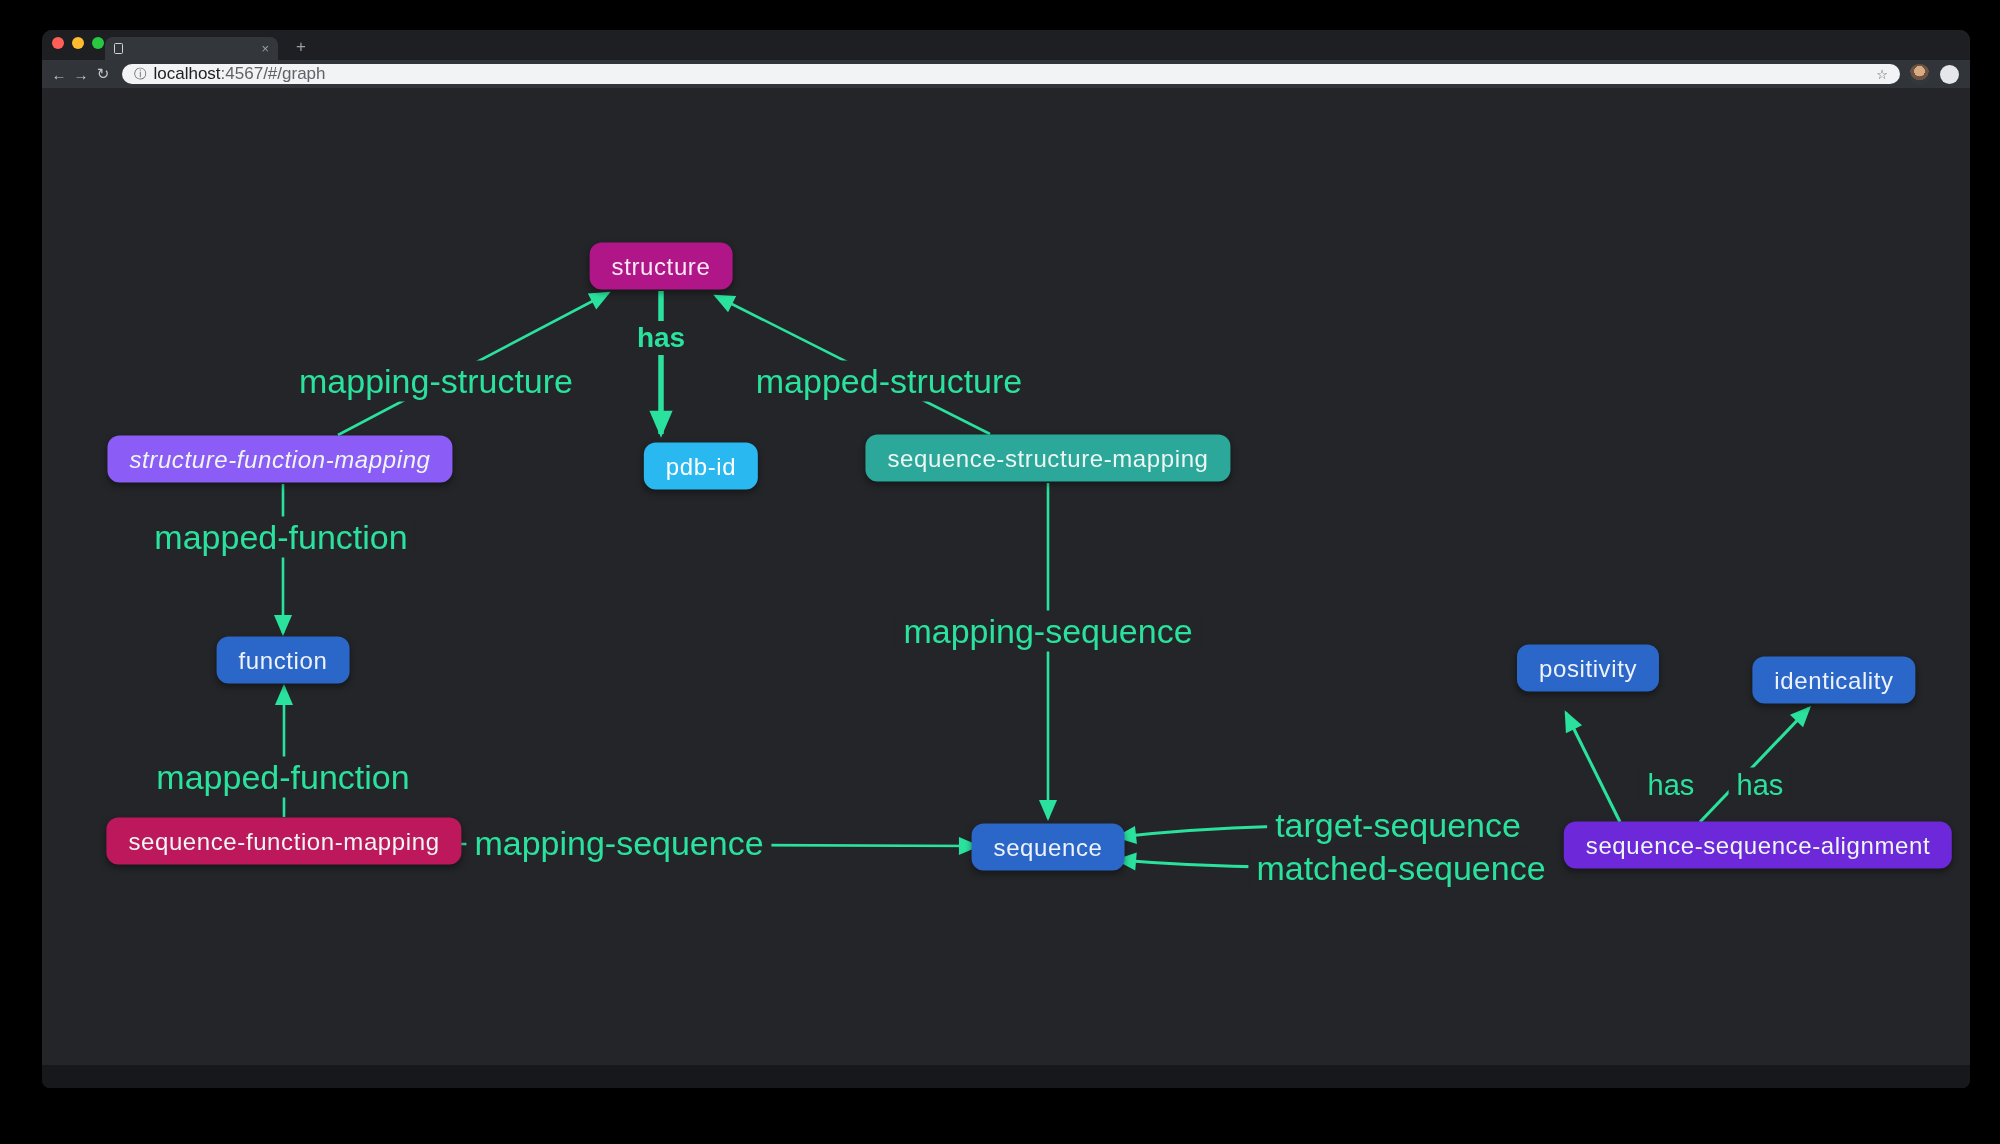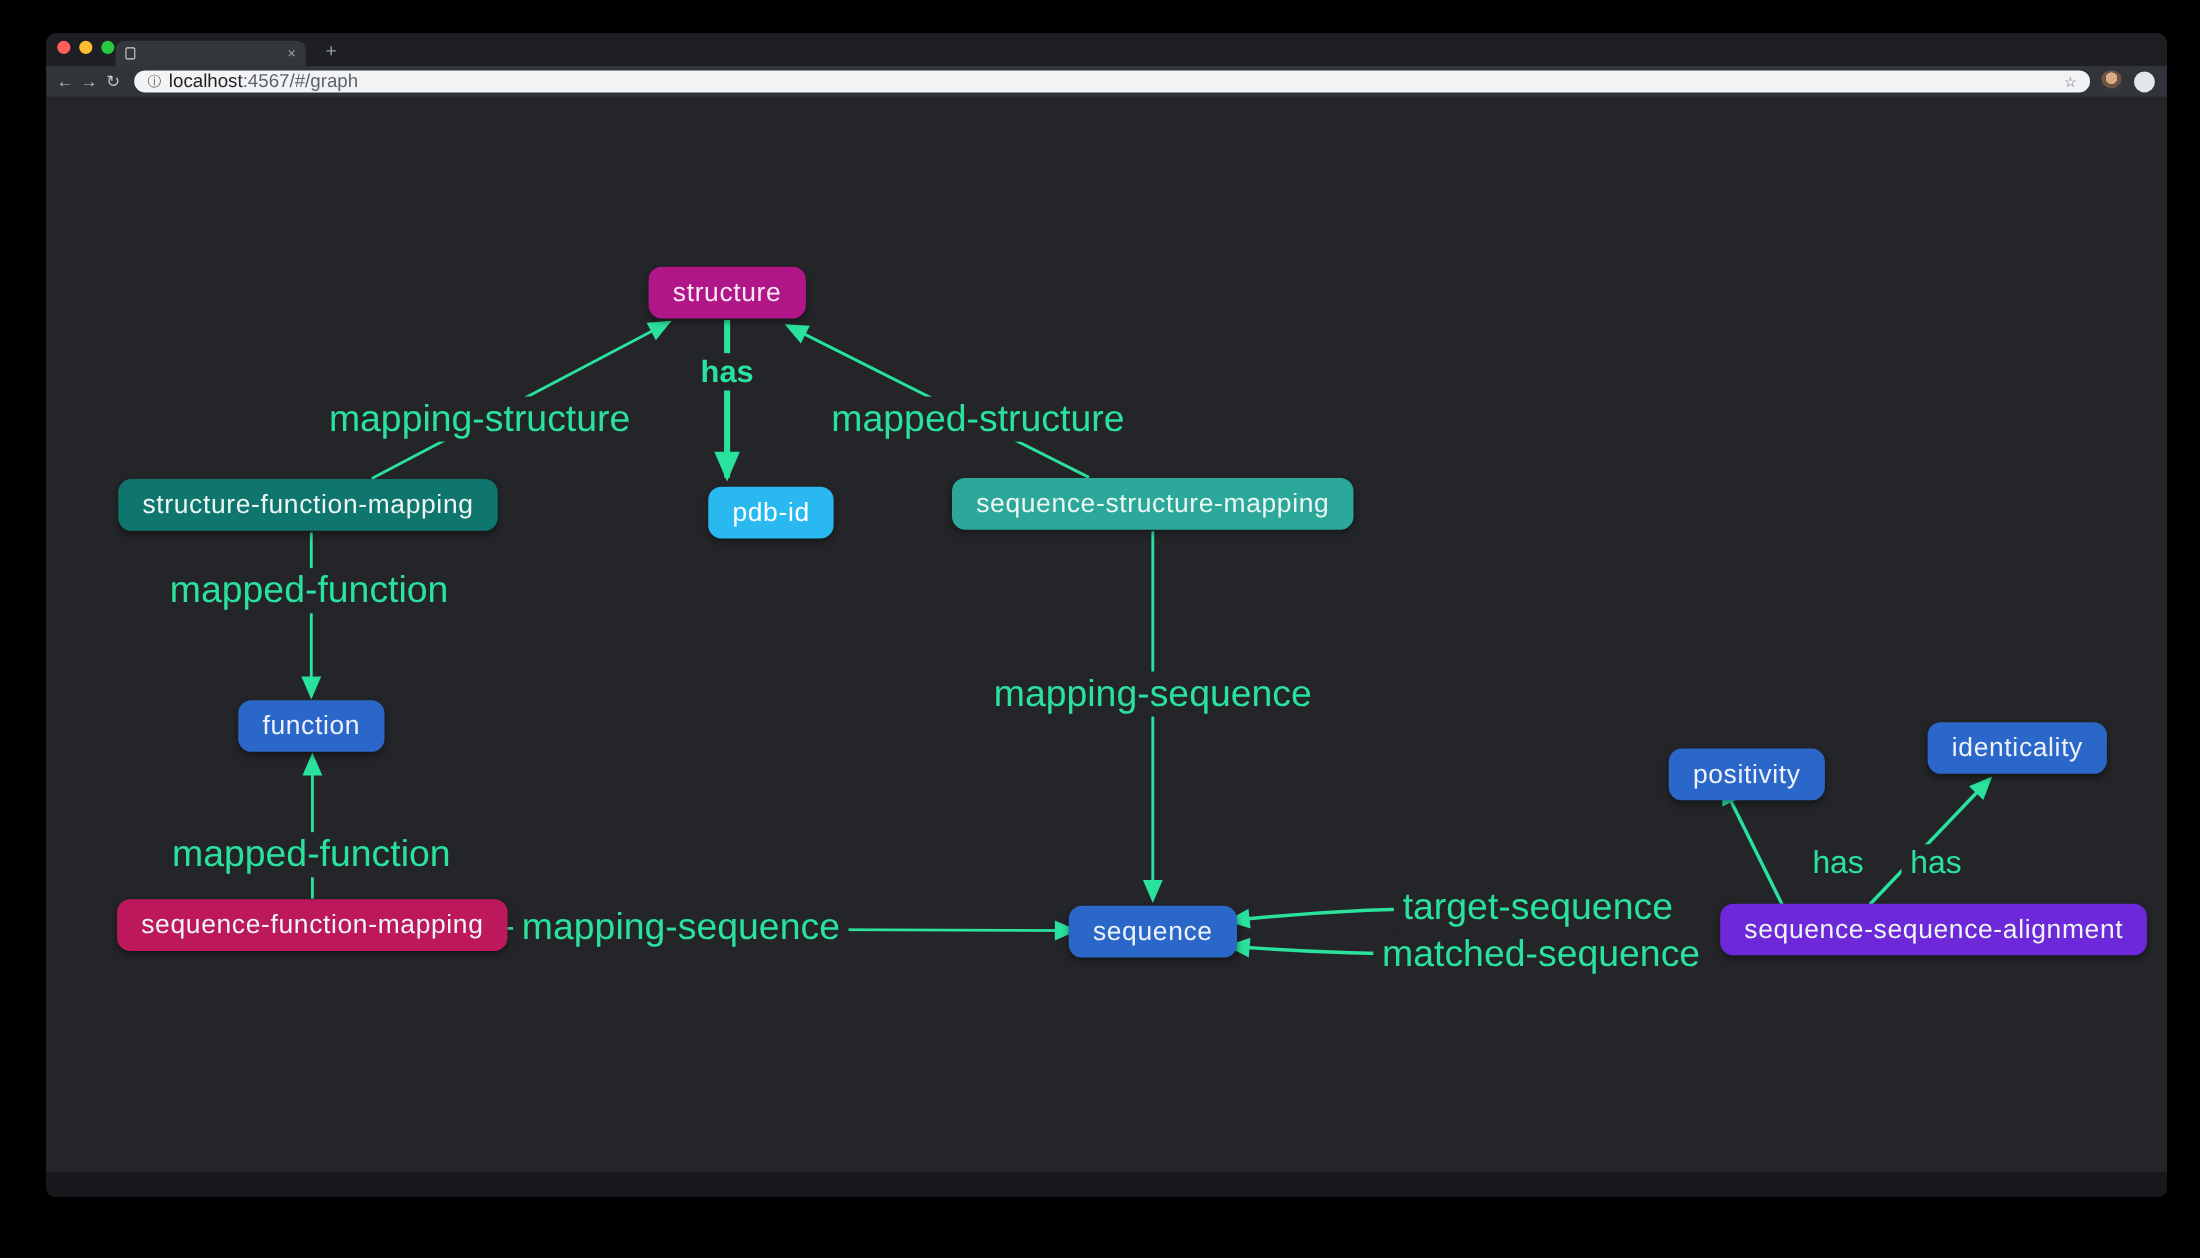--- a/index.html
+++ b/index.html
@@ -124,25 +124,25 @@
       <div class="elabel" style="left:241px;top:689px">mapped-function</div>
       <div class="elabel" style="left:1006px;top:543px">mapping-sequence</div>
       <div class="elabel" style="left:577px;top:755px">mapping-sequence</div>
       <div class="elabel" style="left:1356px;top:737px">target-sequence</div>
       <div class="elabel" style="left:1359px;top:780px">matched-sequence</div>
       <div class="elabel big" style="left:1629px;top:697px">has</div>
       <div class="elabel big" style="left:1718px;top:697px">has</div>
 
       <div class="node magenta" style="left: 619px; top: 178px; background: rgb(176, 22, 135);">structure</div>
       <div class="node cyan" style="left: 619px; top: 378px; background: rgb(41, 184, 240); margin-left: 40px;">pdb-id</div>
-      <div class="node teal" style="left: 238px; top: 371px; background: #0f766e;">structure-function-mapping</div>
+      <div class="node teal" style="left: 238px; top: 371px; background: #8b5cf6; font-style: italic;">structure-function-mapping</div>
       <div class="node teal" style="left: 1006px; top: 370px; background: rgb(43, 168, 154);">sequence-structure-mapping</div>
       <div class="node blue" style="left: 241px; top: 572px; background: rgb(43, 103, 201);">function</div>
       <div class="node teal" style="left: 242px; top: 753px; background: #be185d;">sequence-function-mapping</div>
       <div class="node blue" style="left: 1006px; top: 759px; background: rgb(43, 103, 201);">sequence</div>
-      <div class="node blue" style="left: 1546px; top: 616px; background: rgb(43, 103, 201);">positivity</div>
+      <div class="node blue" style="left: 1546px; top: 580px; background: rgb(43, 103, 201);">positivity</div>
       <div class="node blue" style="left: 1792px; top: 592px; background: rgb(43, 103, 201);">identicality</div>
       <div class="node teal" style="left: 1676px; top: 757px; background: #6d28d9; margin-left: 40px;">sequence-sequence-alignment</div>
     </div>
 
     <div class="appfooter"></div>
   </div>
 </div>
 
 </body></html>

